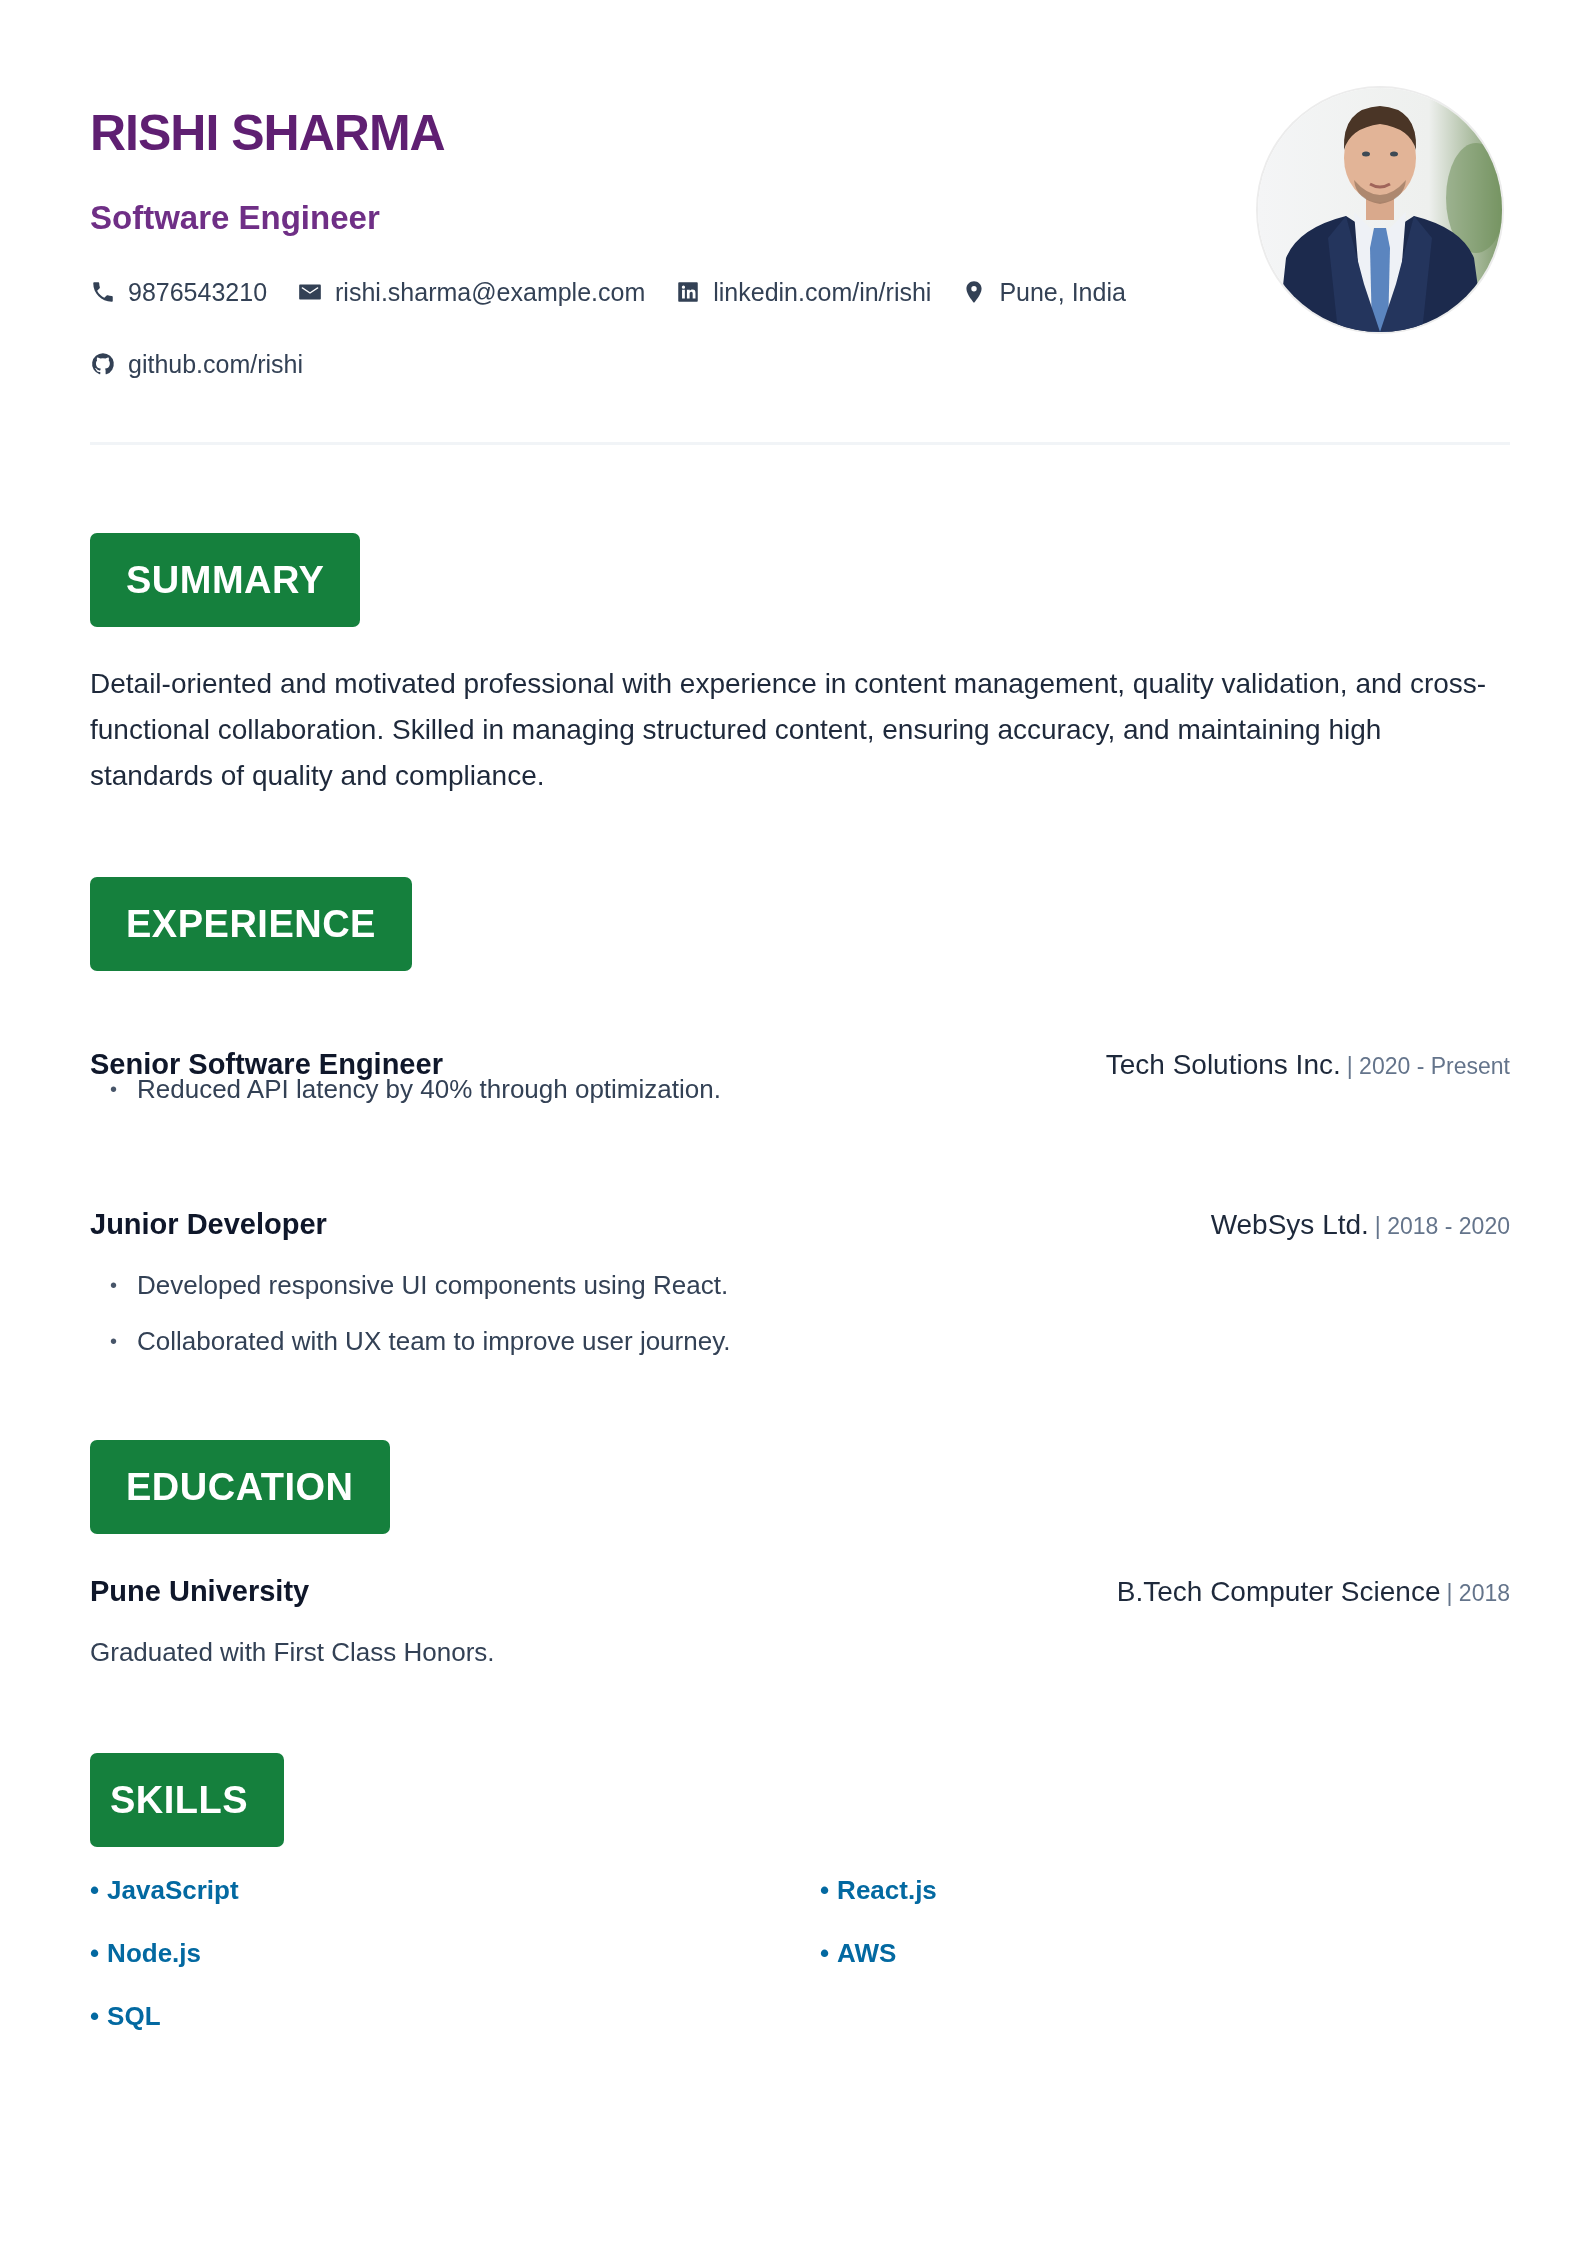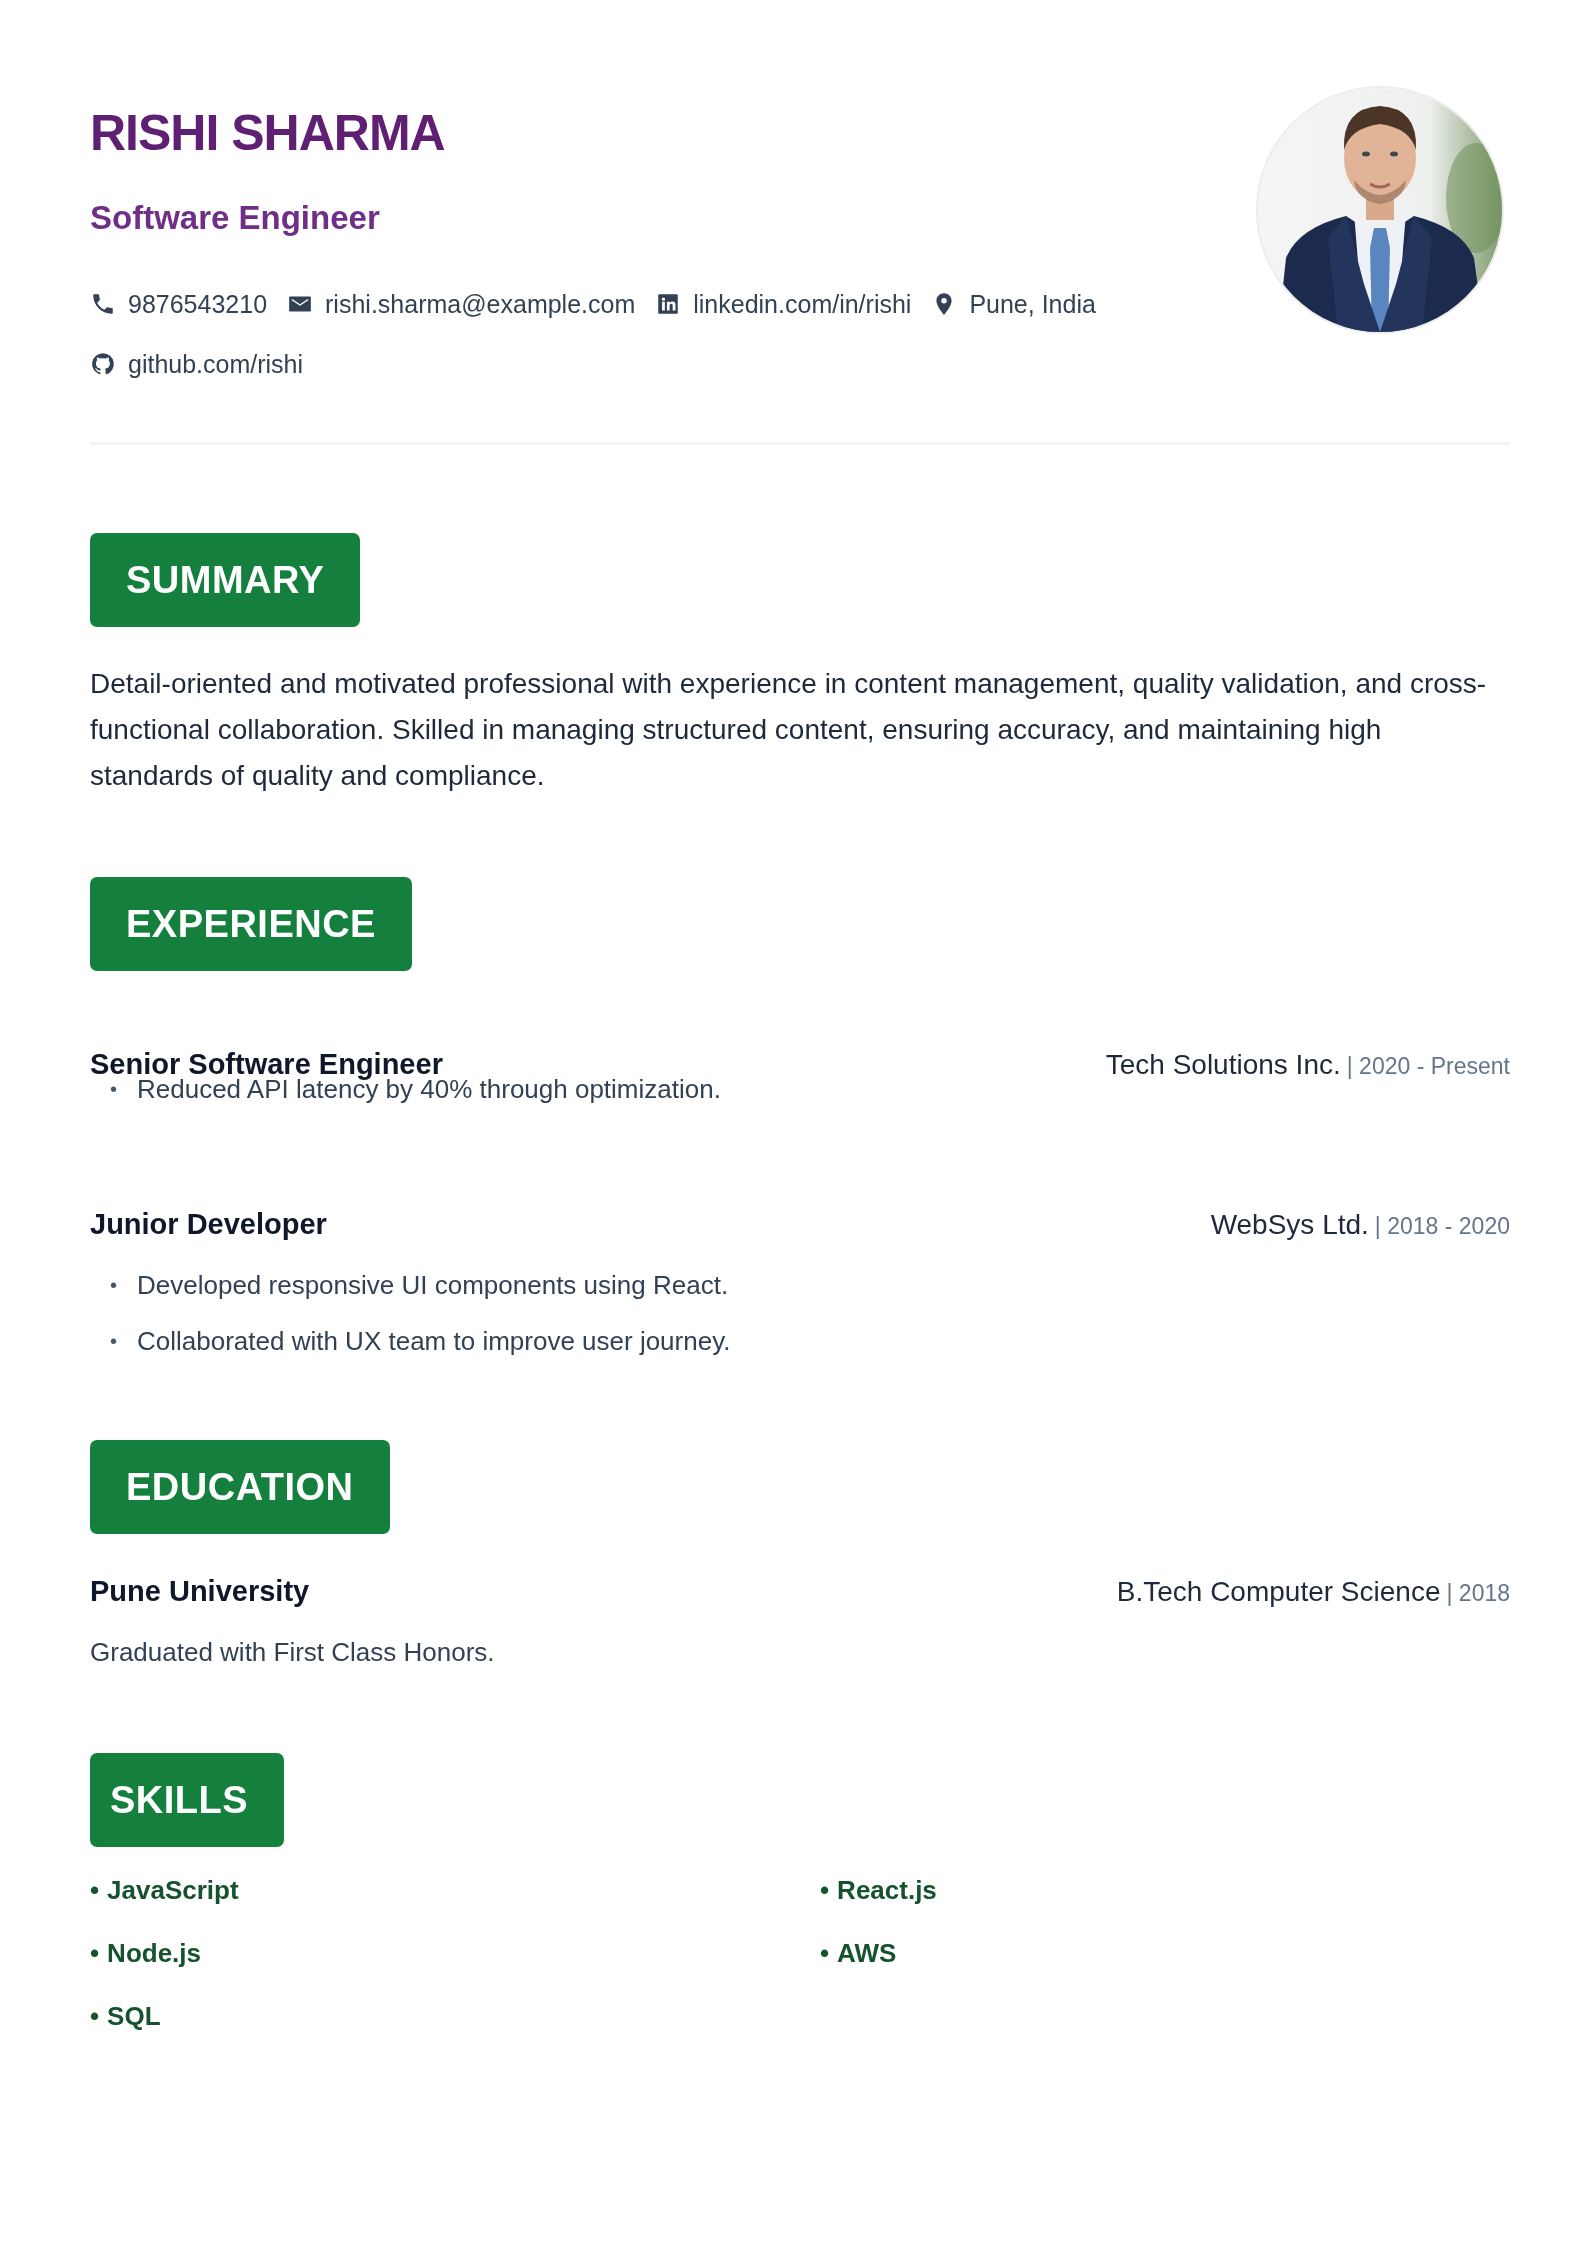--- a/index.html
+++ b/index.html
@@ -3,21 +3,21 @@
 <meta charset="utf-8">
 <style>
   * { box-sizing: border-box; margin: 0; padding: 0; }
   html, body { width: 1588px; height: 2246px; background: #ffffff; }
   body { font-family: "Liberation Sans", "DejaVu Sans", sans-serif; color: #1e293b; position: relative; }
   .page { position: absolute; left: 90px; top: 0; width: 1420px; height: 2246px; }
 
   .name { position: absolute; left: 0; top: 90px; font-size: 50px; font-weight: 700; color: #5f1f72; letter-spacing: -1px; line-height: 86px; white-space: nowrap; }
   .title { position: absolute; left: 0; top: 196px; font-size: 33px; font-weight: 700; color: #6f2f86; line-height: 44px; white-space: nowrap; }
 
-  .contacts { position: absolute; left: 0; top: 284px; width: 1160px; display: flex; flex-wrap: wrap; column-gap: 30px; row-gap: 32px; gap: 20px; }
+  .contacts { position: absolute; left: 0; top: 272px; width: 1160px; display: flex; flex-wrap: wrap; column-gap: 30px; row-gap: 32px; }
   .contact { display: flex; align-items: center; height: 40px; font-size: 25px; color: #334155; white-space: nowrap; }
   .contact svg { width: 26px; height: 26px; margin-right: 12px; fill: #334155; flex: none; }
 
   .photo { position: absolute; left: 1168px; top: 88px; width: 244px; height: 244px; border-radius: 50%; overflow: hidden; box-shadow: 0 0 0 2px #ececec; }
   .photo svg { width: 100%; height: 100%; display: block; }
 
   .divider { position: absolute; left: 0; top: 442px; width: 1420px; height: 3px; background: #f1f4f7; }
 
   .sec-head { position: absolute; left: 0; height: 94px; background: #15803d; border-radius: 7px; color: #ffffff; font-size: 38px; font-weight: 700; line-height: 94px; padding: 0 36px; white-space: nowrap; letter-spacing: 0.5px; }
 
@@ -28,21 +28,21 @@
   .row .rhs { font-size: 28px; color: #1e293b; white-space: nowrap; }
   .row .rhs .meta { font-size: 23px; color: #64748b; margin-left: 6px; }
 
   .bullets { position: absolute; left: 0; width: 1420px; list-style: none; }
   .bullets li { position: relative; padding-left: 47px; font-size: 26px; line-height: 56px; color: #334155; }
   .bullets li::before { content: "\2022"; position: absolute; left: 20px; top: 0; font-size: 20px; color: #475569; }
 
   .edu-desc { position: absolute; left: 0; top: 1632px; font-size: 26px; color: #334155; line-height: 40px; }
 
   .skills { position: absolute; left: 0; top: 1870px; width: 1420px; display: grid; grid-template-columns: 730px 690px; row-gap: 23px; }
-  .skill { font-size: 26px; font-weight: 700; color: #14532d; line-height: 40px; }
+  .skill { font-size: 26px; font-weight: 700; color: #0369a1; line-height: 40px; }
   .skill .dot { margin-right: 8px; }
 </style>
 </head>
 <body>
 
 <div class="page">
 
   <h1 class="name">RISHI SHARMA</h1>
   <div class="title">Software Engineer</div>
 

